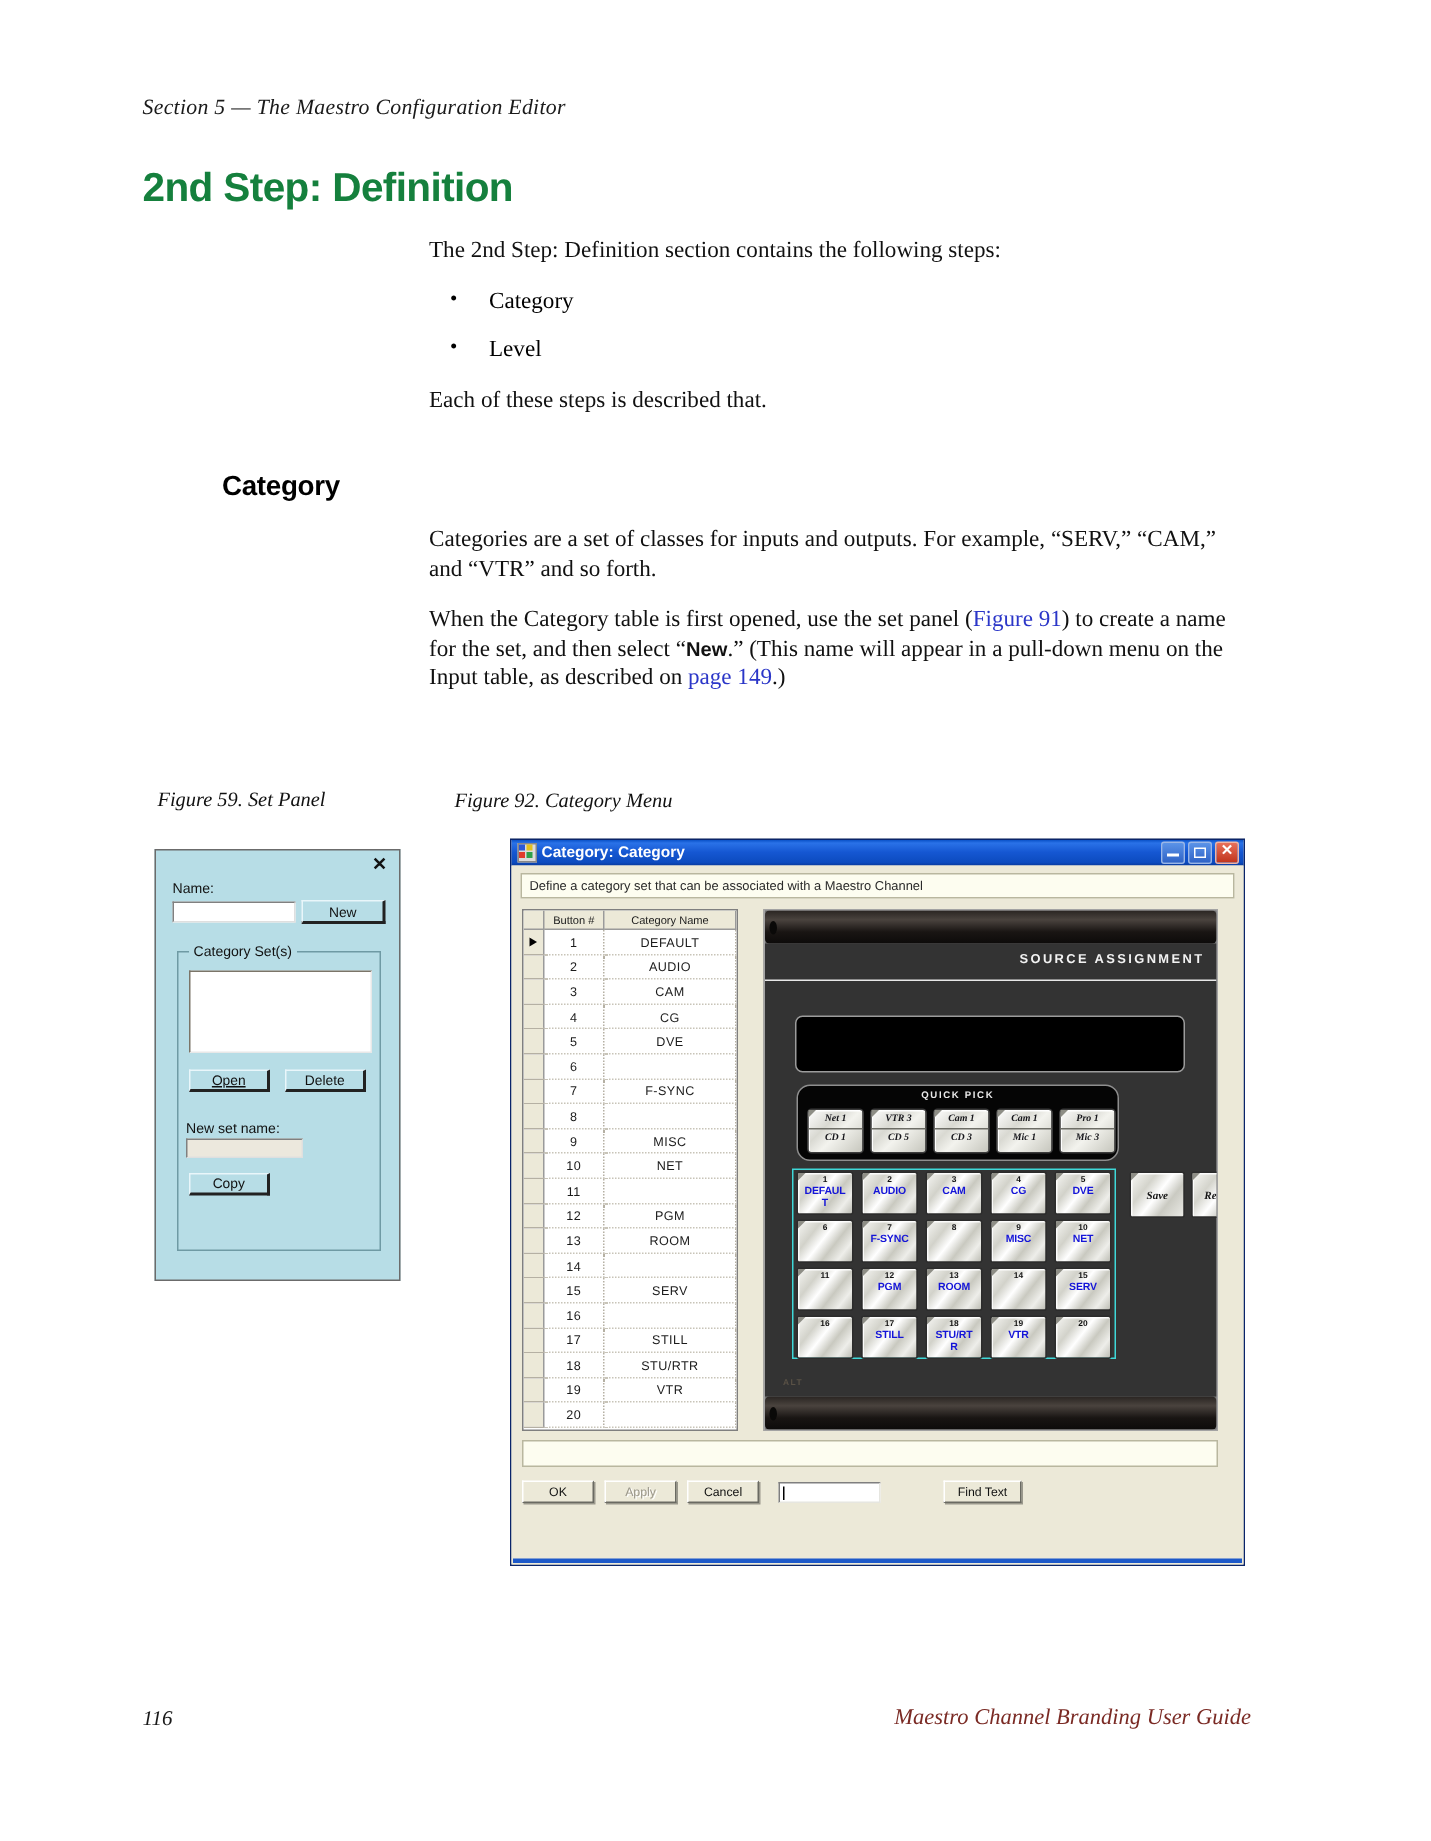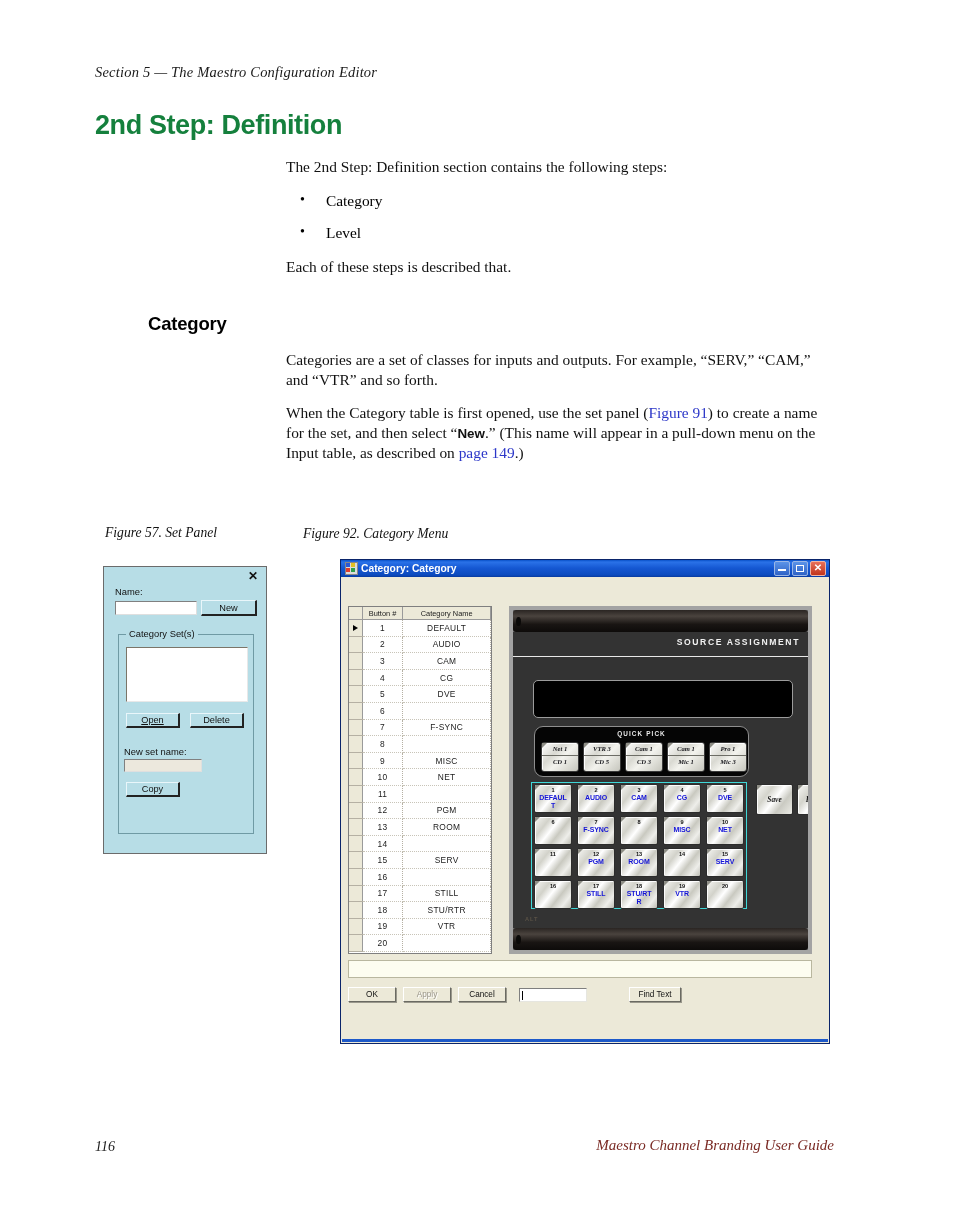--- a/index.html
+++ b/index.html
@@ -329,21 +329,21 @@
   }
   th.c-btn, td.c-btn { width: 40px; }
   th.c-name, td.c-name { width: 88px; }
 
   
   .hw {
     position: absolute;
     left: 168px; top: 29px;
     width: 303px; height: 348px;
     background: #737373;
-    border: 4px solid #a3a3a3;
+    border: 1px solid #a3a3a3;
     box-sizing: border-box;
     overflow: hidden;
   }
   .hw-roll {
     position: absolute; left: 0; right: 0;
     height: 22px;
     background: linear-gradient(to bottom,#2a2522 0%,#4a433e 28%,#191513 65%,#0d0b0a 100%);
     border-radius: 3px;
   }
   .hw-roll.top { top: 0; }
@@ -619,21 +619,21 @@
   <p class="bodytext">Each of these steps is described that.</p>
 </div>
 
 <div class="body-col" style="top:350px;">
   <p class="bodytext">Categories are a set of classes for inputs and outputs. For example, “SERV,” “CAM,” and “VTR” and so forth.</p>
 
   <p class="bodytext"><span>When the Category table is first opened, use the set panel (</span><span class="xref">Figure 91</span><span>) to create a name for the set, and then select “</span><span class="ui-bold">New</span><span>.” (This name will appear in a pull-down menu on the Input table, as described on </span><span class="xref">page 149</span><span>.)</span></p>
 
 </div>
 
-<div class="fig-cap" id="cap91">Figure 57.  Set Panel</div>
+<div class="fig-cap" id="cap91">Figure 59.  Set Panel</div>
 <div class="fig-cap" id="cap92">Figure 92.  Category Menu</div>
 
 <div class="setpanel">
   <div class="sp-close">✕</div>
   <div class="sp-label" id="sp-name-label">Name:</div>
   <div class="sp-input" id="sp-name-input"></div>
   <div class="sp-btn" id="sp-new-btn">New</div>
 
   <div class="sp-group"></div>
   <div class="sp-group-title">Category Set(s)</div>
@@ -666,20 +666,21 @@
           <span class="g"></span>
         </div>
       <div class="tb-btn close">
           <span class="g">✕</span>
         </div>
     </div>
   </div>
 
   <div class="win-body">
 
+    <div class="banner">Define a category set that can be associated with a Maestro Channel</div>
 
     <div class="gridwrap">
       <table class="catgrid">
         <thead>
           <tr>
             <th style="width:13px"></th>
             <th class="c-btn">Button #</th>
             <th class="c-name">Category Name</th>
           </tr>
         </thead>

